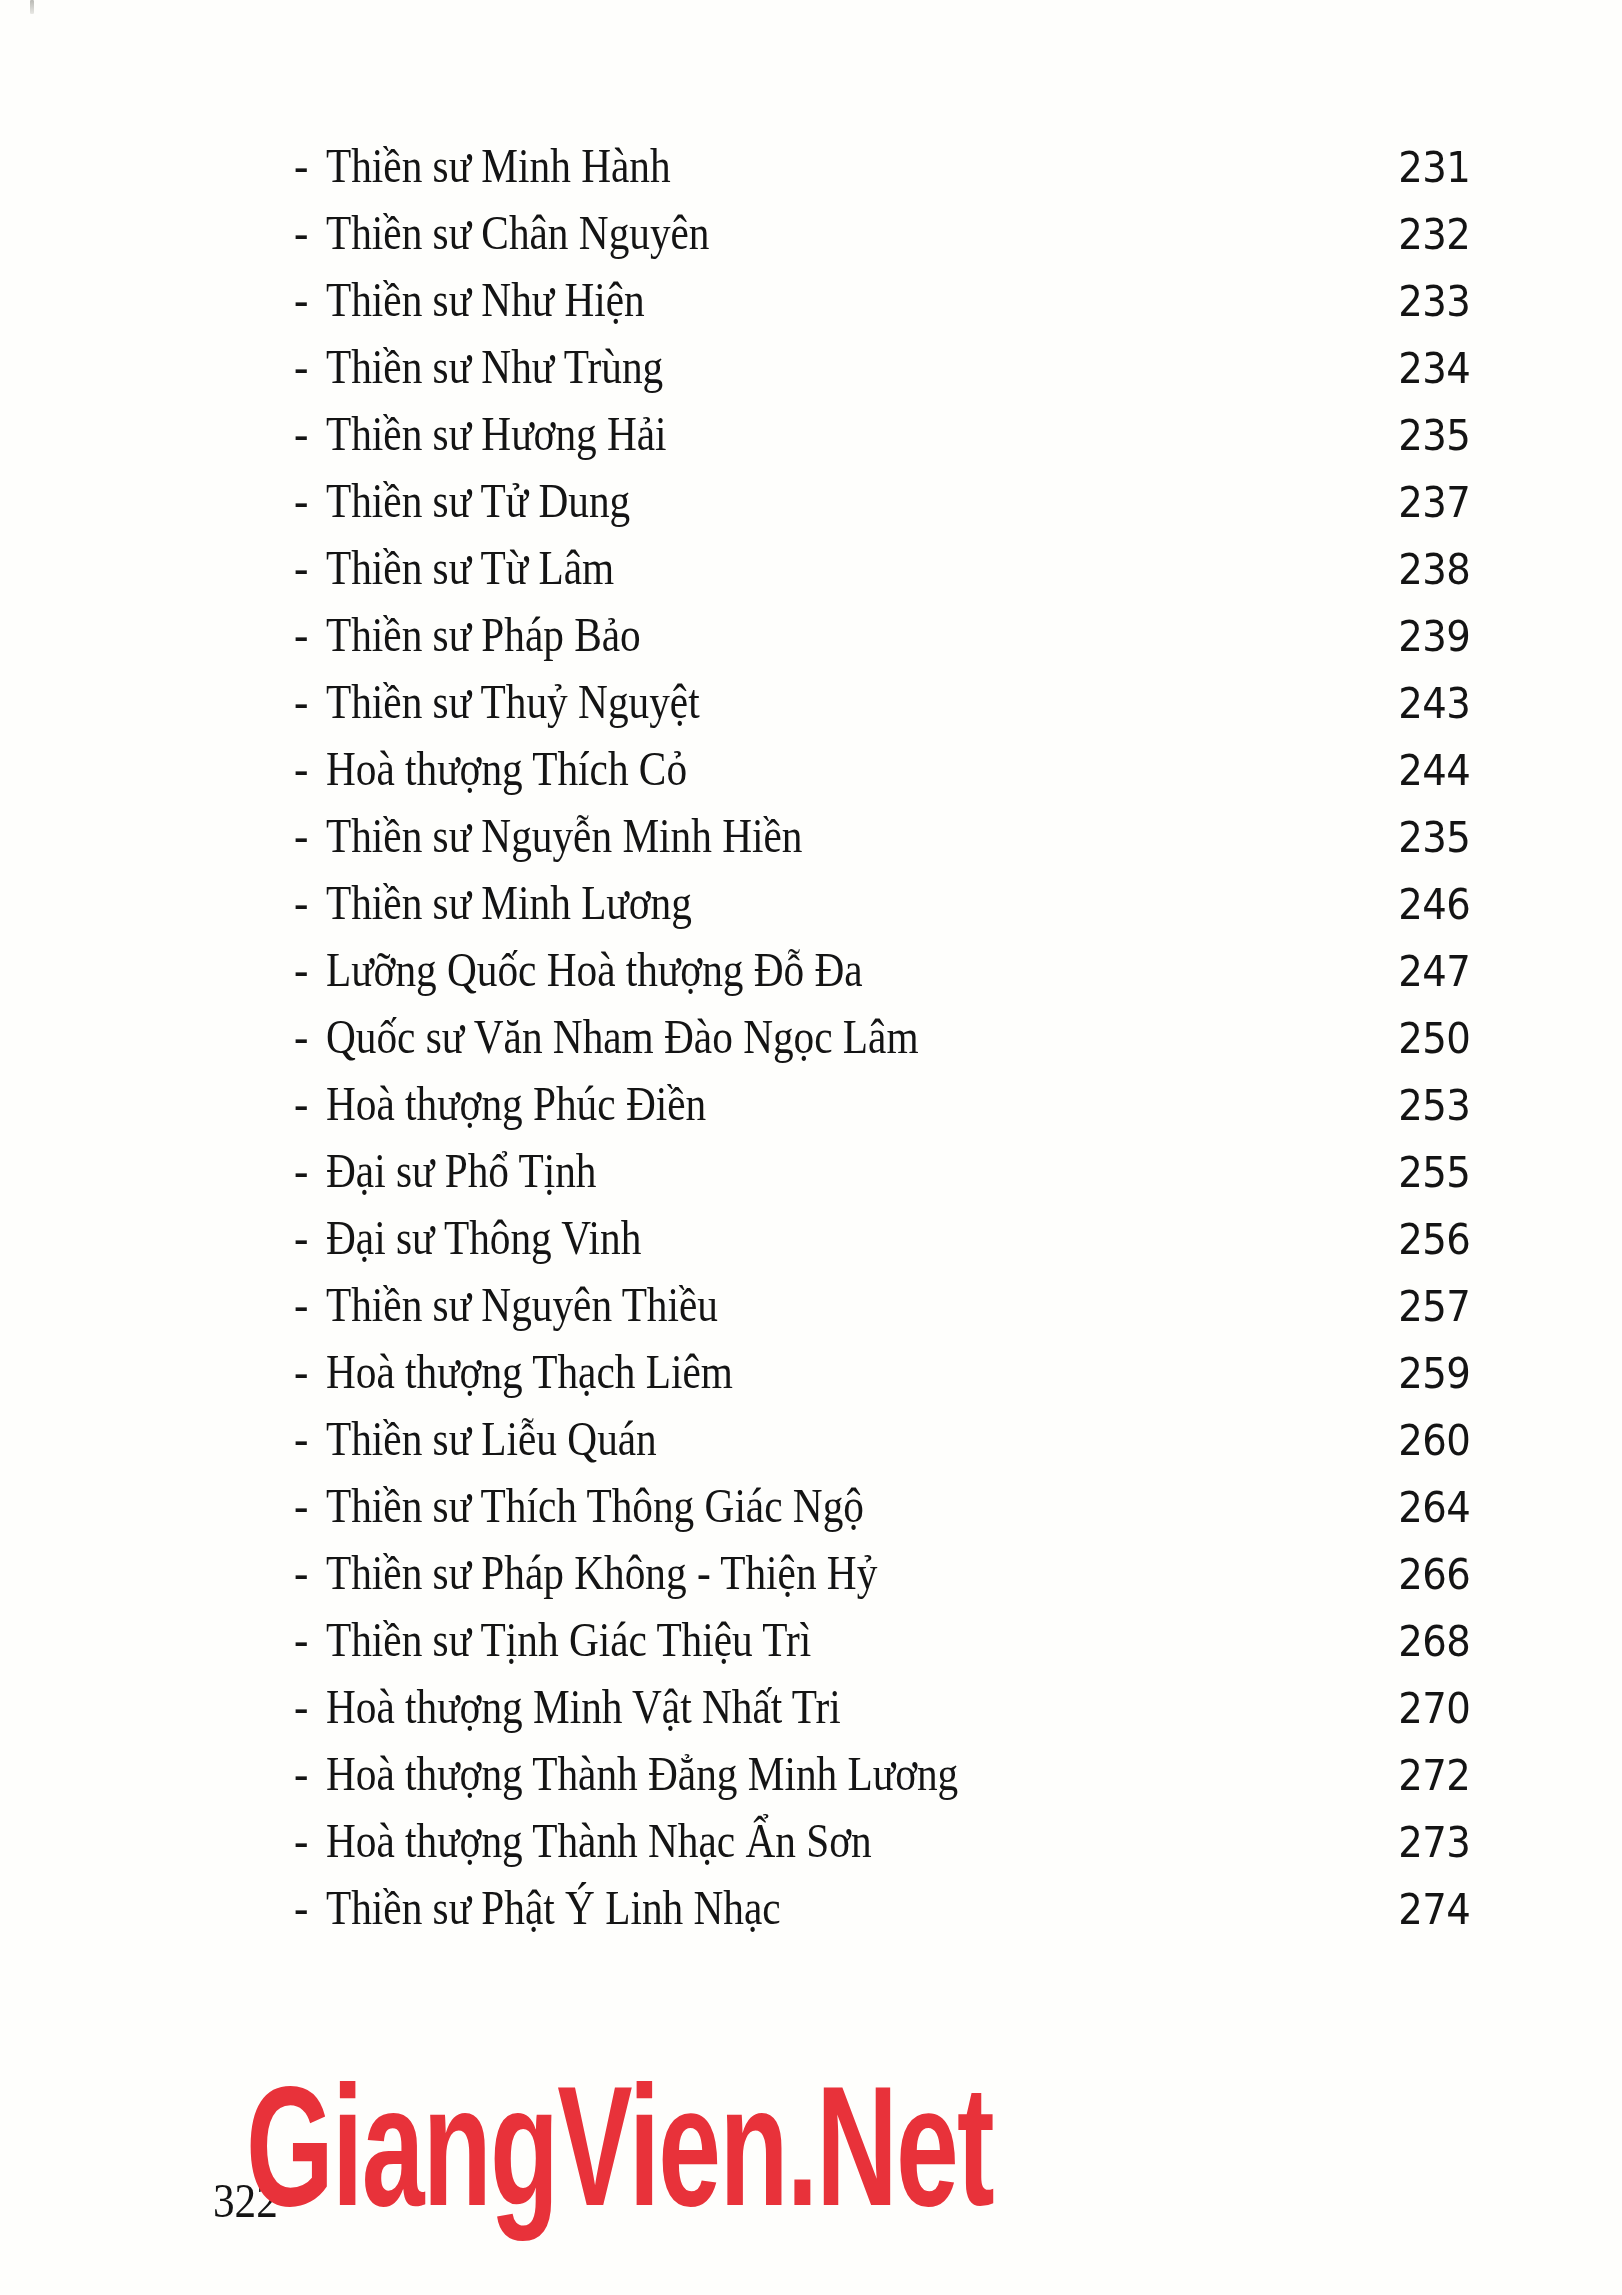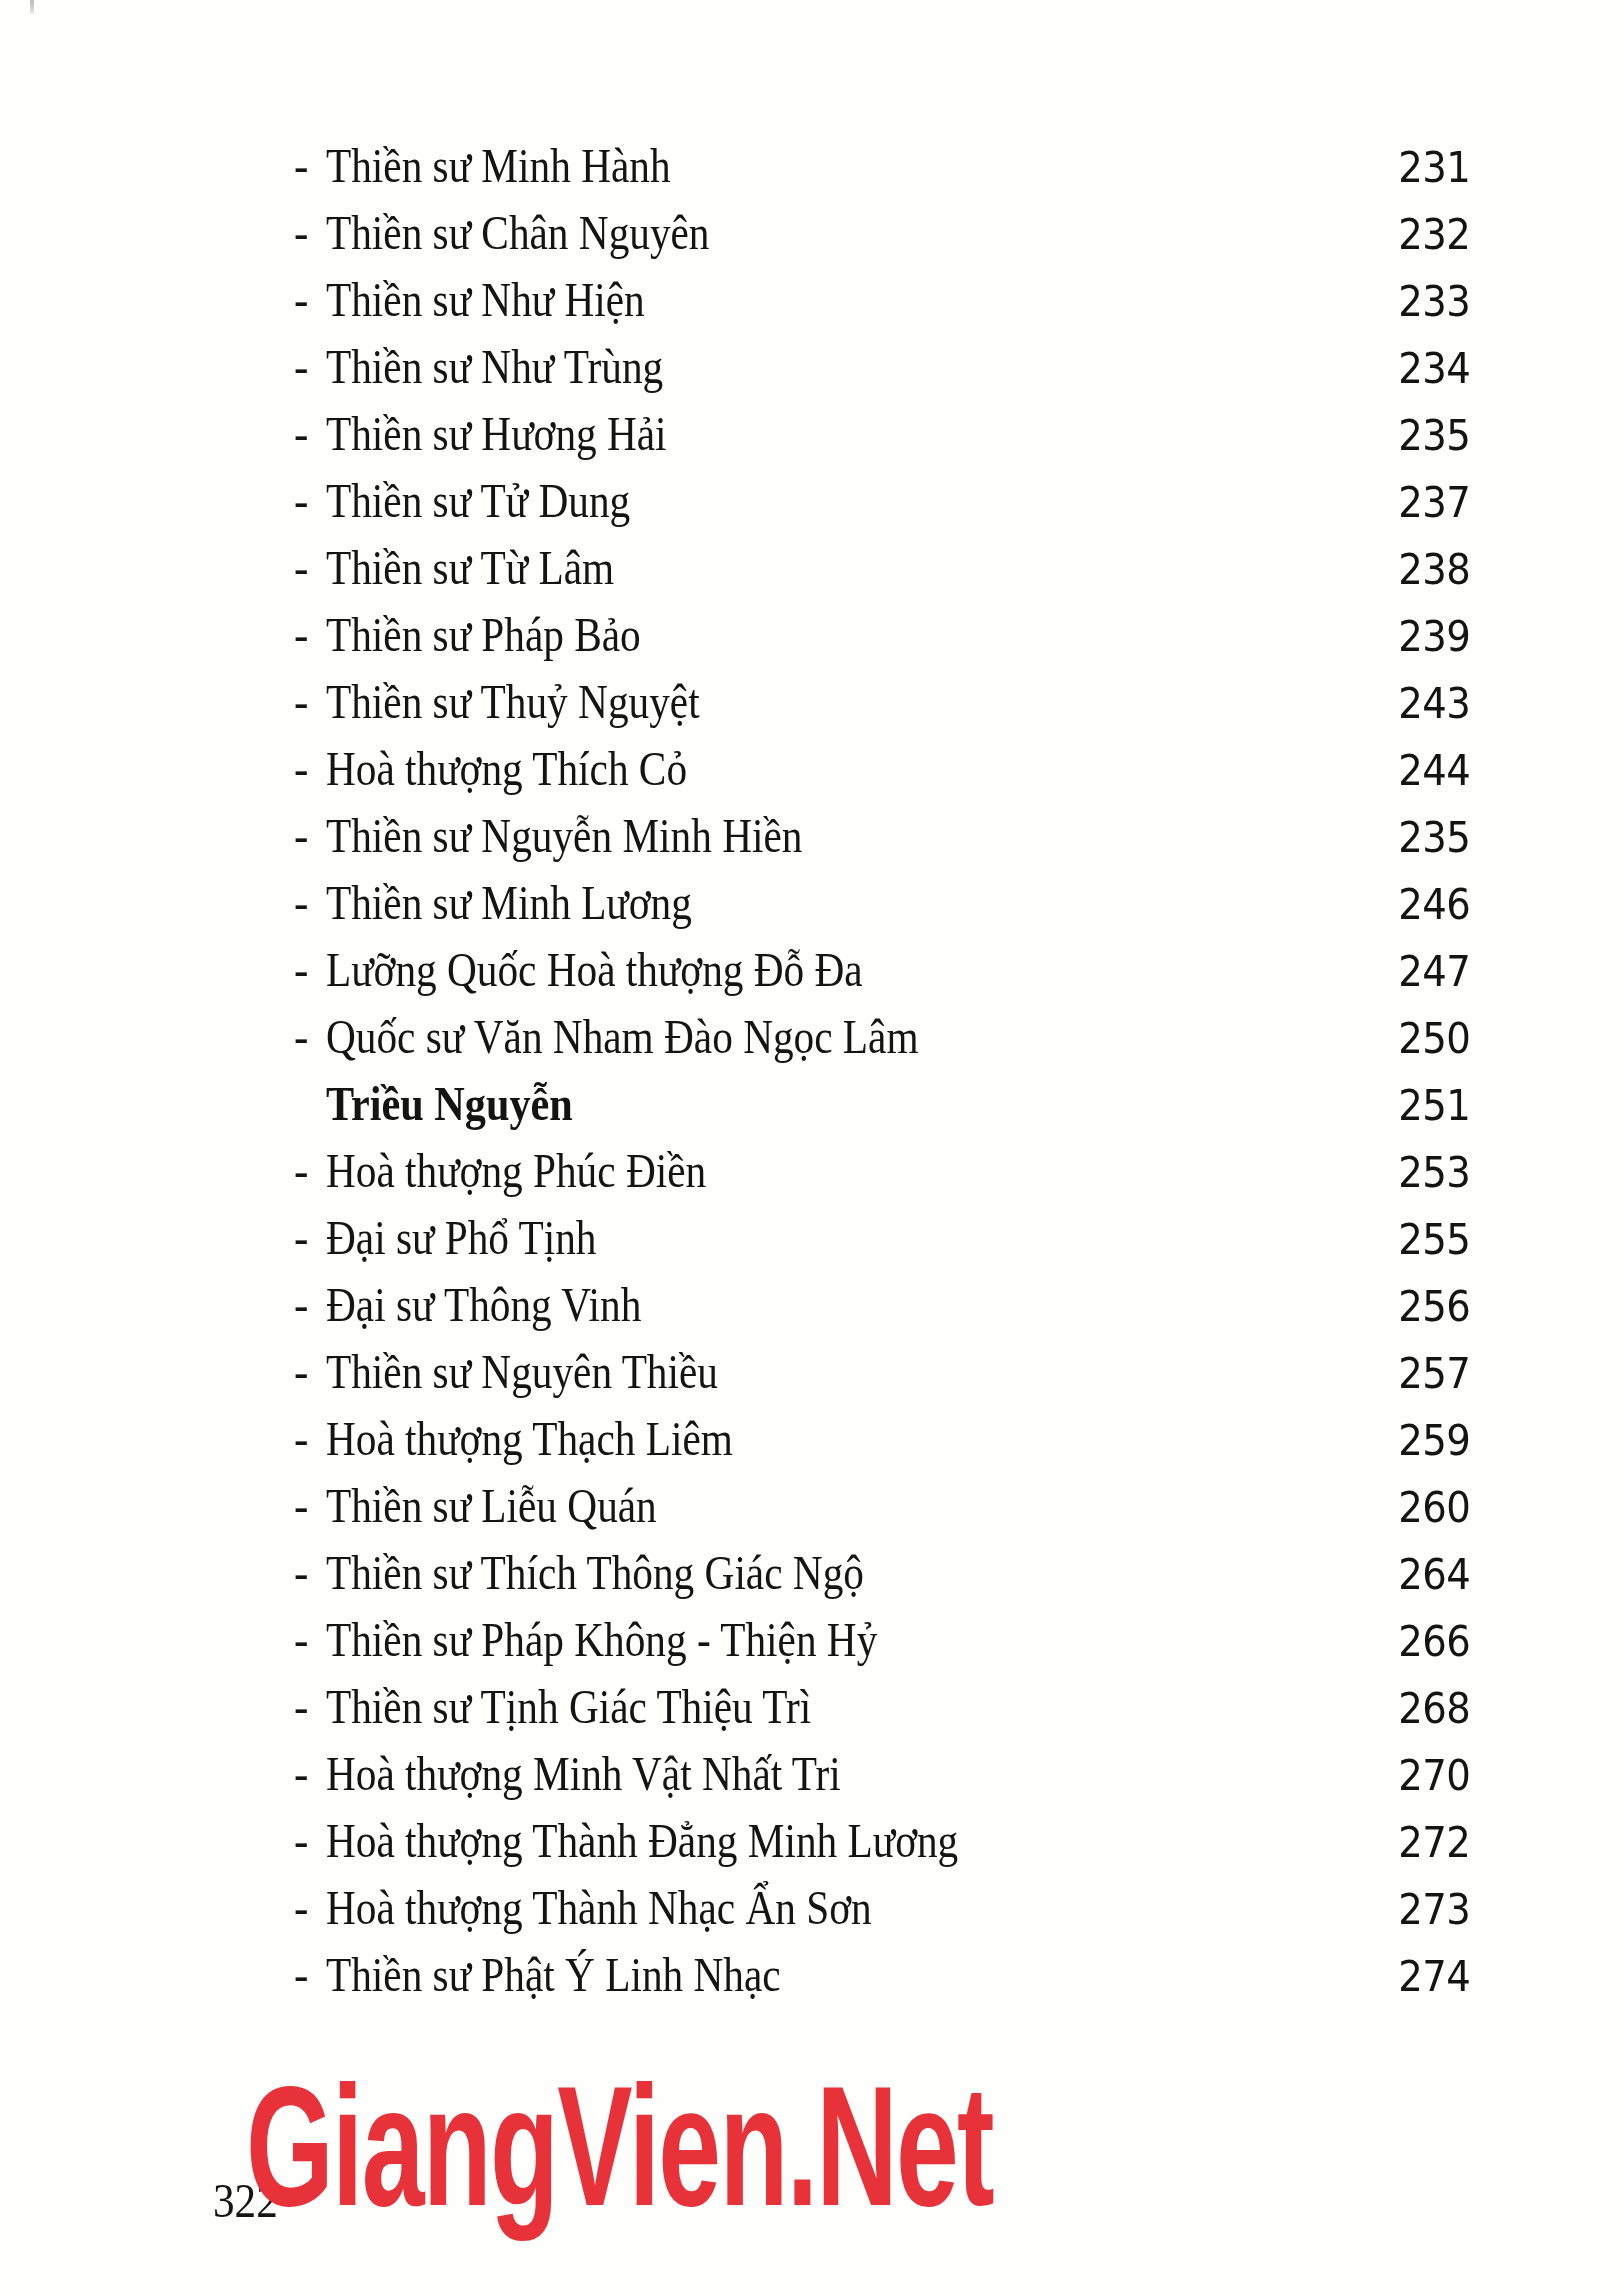--- a/index.html
+++ b/index.html
@@ -169,25 +169,20 @@
   <div class="toc-row">
     <span class="toc-dash">-</span>
     <span class="toc-label">Lưỡng Quốc Hoà thượng Đỗ Đa</span>
     <span class="toc-page">247</span>
   </div>
   <div class="toc-row">
     <span class="toc-dash">-</span>
     <span class="toc-label">Quốc sư Văn Nham Đào Ngọc Lâm</span>
     <span class="toc-page">250</span>
   </div>
-  <div class="toc-row heading">
-    <span class="toc-dash"></span>
-    <span class="toc-label">Triều Nguyễn</span>
-    <span class="toc-page">251</span>
-  </div>
   <div class="toc-row">
     <span class="toc-dash">-</span>
     <span class="toc-label">Hoà thượng Phúc Điền</span>
     <span class="toc-page">253</span>
   </div>
   <div class="toc-row">
     <span class="toc-dash">-</span>
     <span class="toc-label">Đại sư Phổ Tịnh</span>
     <span class="toc-page">255</span>
   </div>

